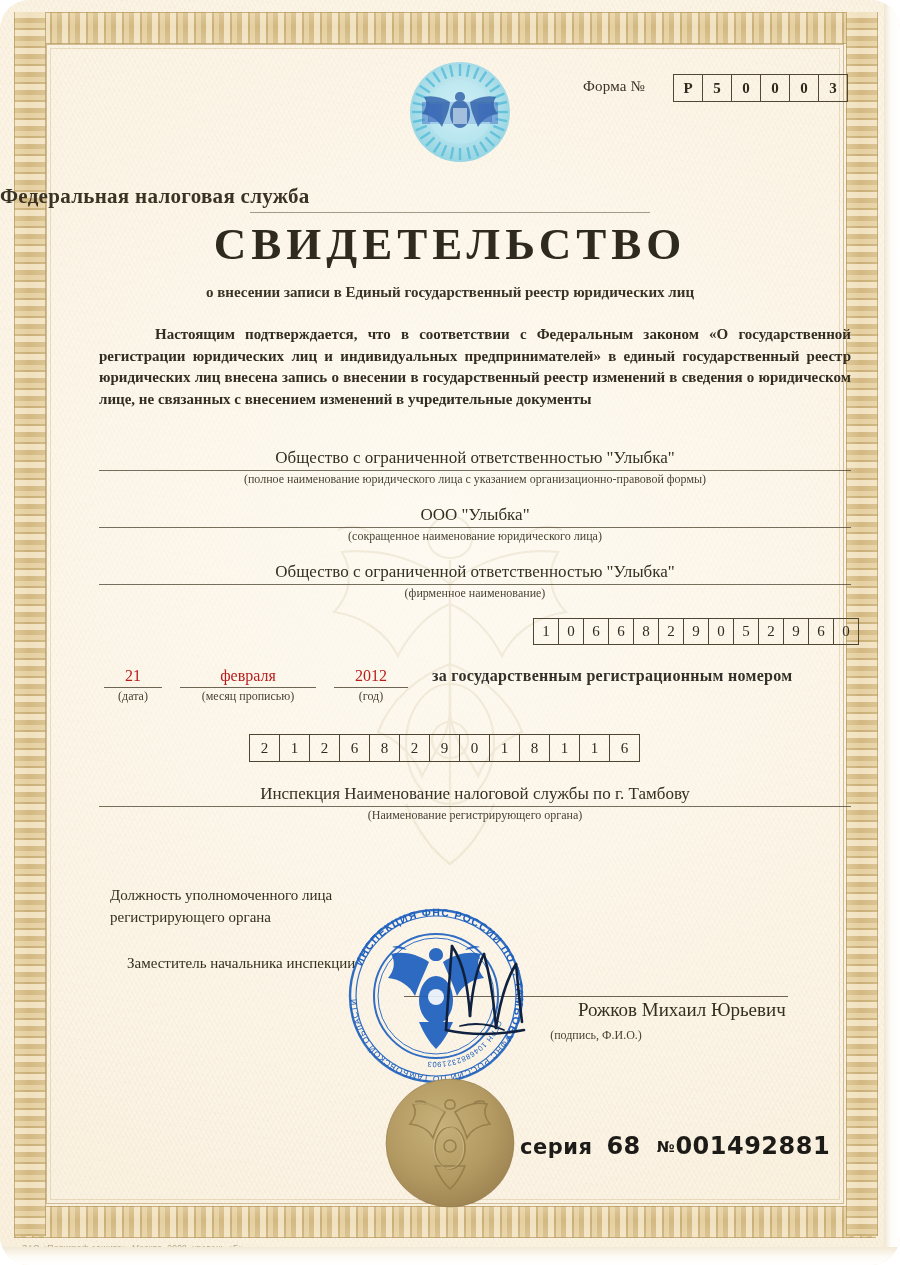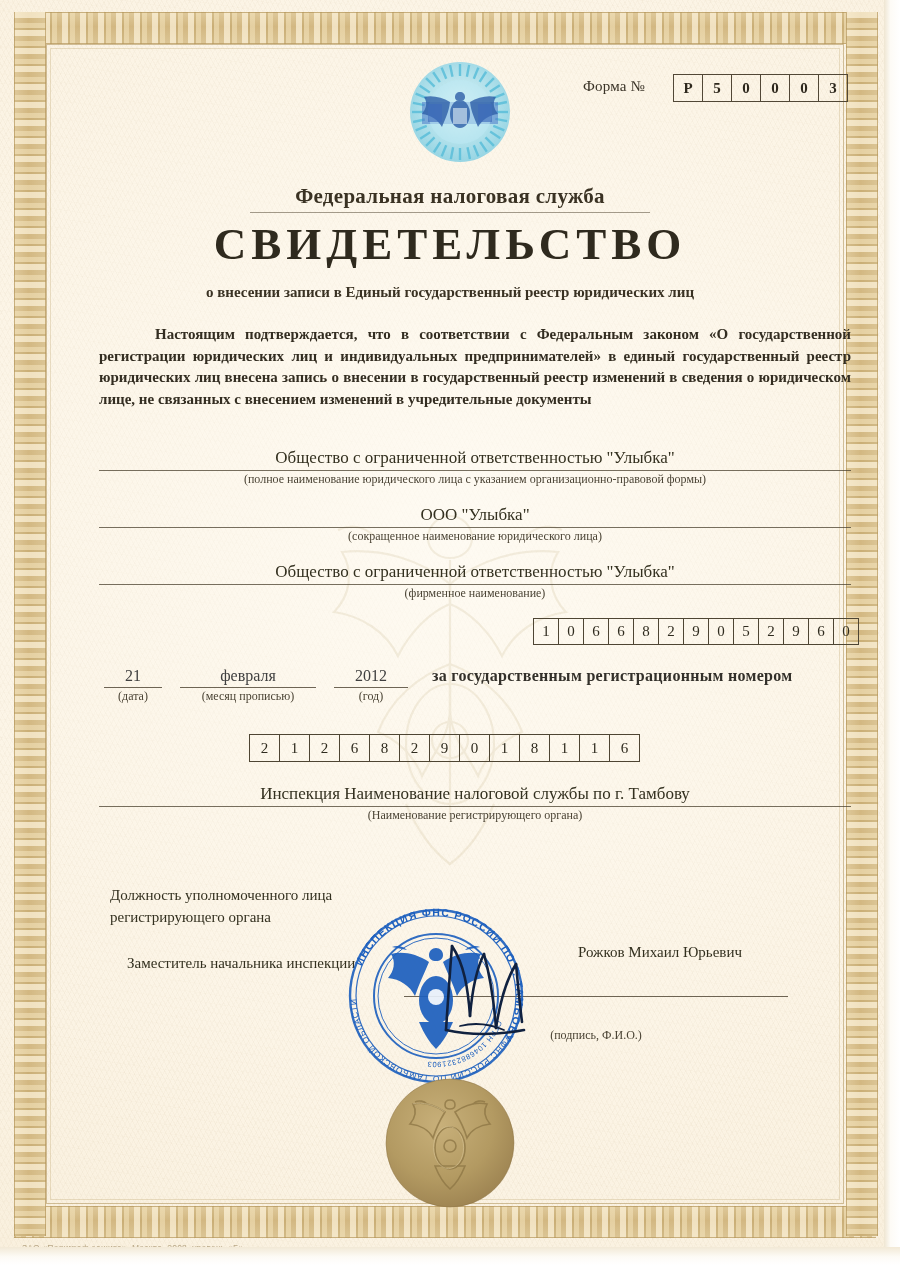--- a/index.html
+++ b/index.html
@@ -11,20 +11,21 @@
     overflow:hidden;
     position:relative;
   }
 
   
   #page{
     position:absolute;inset:0;
     width:900px;height:1265px;
     background:#fbf3e4;
     overflow:hidden;
+    border-radius:29px;
   }
   
   #paper-texture{
     position:absolute;inset:0;
     background-image:
       repeating-linear-gradient(62deg, rgba(196,176,140,.11) 0 1px, rgba(0,0,0,0) 1px 4px),
       repeating-linear-gradient(-62deg, rgba(196,176,140,.09) 0 1px, rgba(0,0,0,0) 1px 5px),
       repeating-linear-gradient(8deg, rgba(210,188,150,.06) 0 1px, rgba(0,0,0,0) 1px 9px);
     pointer-events:none;
   }
@@ -110,21 +111,21 @@
     width:28px;height:26px;
     border:1px solid #514736;
     border-right:none;
     display:flex;align-items:center;justify-content:center;
     font-size:15px;font-weight:bold;color:#2e281d;
     font-family:"Liberation Serif", serif;
   }
   #form-boxes .cell:last-child{border-right:1px solid #514736;}
 
   #org-title{
-    position:absolute;left:0;top:184px;width:900px;text-align:center;
+    position:absolute;left:0;top:184px;width:900px;text-align:left;
     font-size:21px;font-weight:bold;color:#3a3223;letter-spacing:.3px;
   }
   #title-rule{
     position:absolute;left:250px;top:212px;width:400px;height:1px;
     background:rgba(90,78,58,.55);
   }
   #doc-title{
     position:absolute;left:0;top:218px;width:900px;text-align:center;
     font-size:45px;font-weight:bold;color:#2f2a1e;letter-spacing:5px;
     font-family:"Liberation Serif", serif;
@@ -165,21 +166,21 @@
   #ogrn-boxes{position:absolute;left:533px;top:618px;display:flex;}
   #ogrn-boxes .cell{
     width:24px;height:25px;border:1px solid #4e4533;border-right:none;
     display:flex;align-items:center;justify-content:center;
     font-size:15px;color:#2f2b1e;
   }
   #ogrn-boxes .cell:last-child{border-right:1px solid #4e4533;}
 
   
   .date-slot{position:absolute;}
-  .date-slot .val{text-align:center;font-size:16px;color:#404040;padding-bottom:2px;}
+  .date-slot .val{text-align:center;font-size:16px;color:#b91c1c;padding-bottom:2px;}
   .date-slot .line{height:1px;background:rgba(74,64,46,.8);}
   .date-slot .cap{text-align:center;font-size:12px;color:#4a4334;margin-top:1px;}
   #date-day{left:104px;top:667px;width:58px;}
   #date-month{left:180px;top:667px;width:136px;font-family:Liberation Serif, serif;}
   #date-year{left:334px;top:667px;width:74px;}
   #date-tail{
     position:absolute;left:432px;top:667px;
     font-size:16px;font-weight:bold;color:#33302a;letter-spacing:.3px;
   }
 
@@ -197,22 +198,22 @@
   
   #position-label{
     position:absolute;left:110px;top:884px;width:260px;
     font-size:15px;color:#33301f;line-height:22px;
   }
   #position-value{
     position:absolute;left:127px;top:946px;
     font-size:15px;color:#33301f;margin-top:9px;
   }
   #signer-name{
-    position:absolute;left:578px;top:944px;
-    font-size:15px;color:#33301f;
+    position:absolute;left:578px;top:999px;
+    font-size:19px;color:#33301f;
   }
   #sign-line{
     position:absolute;left:404px;top:996px;width:384px;height:1px;
     background:rgba(74,64,46,.8);
   }
   #sign-caption{
     position:absolute;left:404px;top:1028px;width:384px;text-align:center;
     font-size:12px;color:#4a4334;
   }
 
@@ -504,19 +505,22 @@
         <path d="M52 90c4 10 9 18 15 23 6-5 11-13 15-23z"></path>
         <circle cx="67" cy="70" r="6"></circle>
         <path d="M44 28c-3-3-8-4-12-2M90 28c3-3 8-4 12-2"></path>
       </g>
       <g fill="none" stroke="#d6c396" stroke-width="1" opacity=".6">
         <ellipse cx="67" cy="73" rx="15" ry="21" transform="translate(-1.4,-1.4)"></ellipse>
         <path d="M63 37c-10-7-22-10-32-8" transform="translate(-1.2,-1.2)"></path>
       </g>
     </svg>
 
+    <div id="serial">
+      <span class="ser-word">серия</span><span class="ser-code">68</span><span class="no-sign">№</span><span>001492881</span>
+    </div>
 
     <div id="footer-print">ЗАО «Полиграф-защита», Москва, 2008, уровень «Б»</div>
   </div>
 
   <div id="scan-edge-right"></div>
   <div id="scan-edge-bottom"></div>
 </div>
 
 </body></html>

